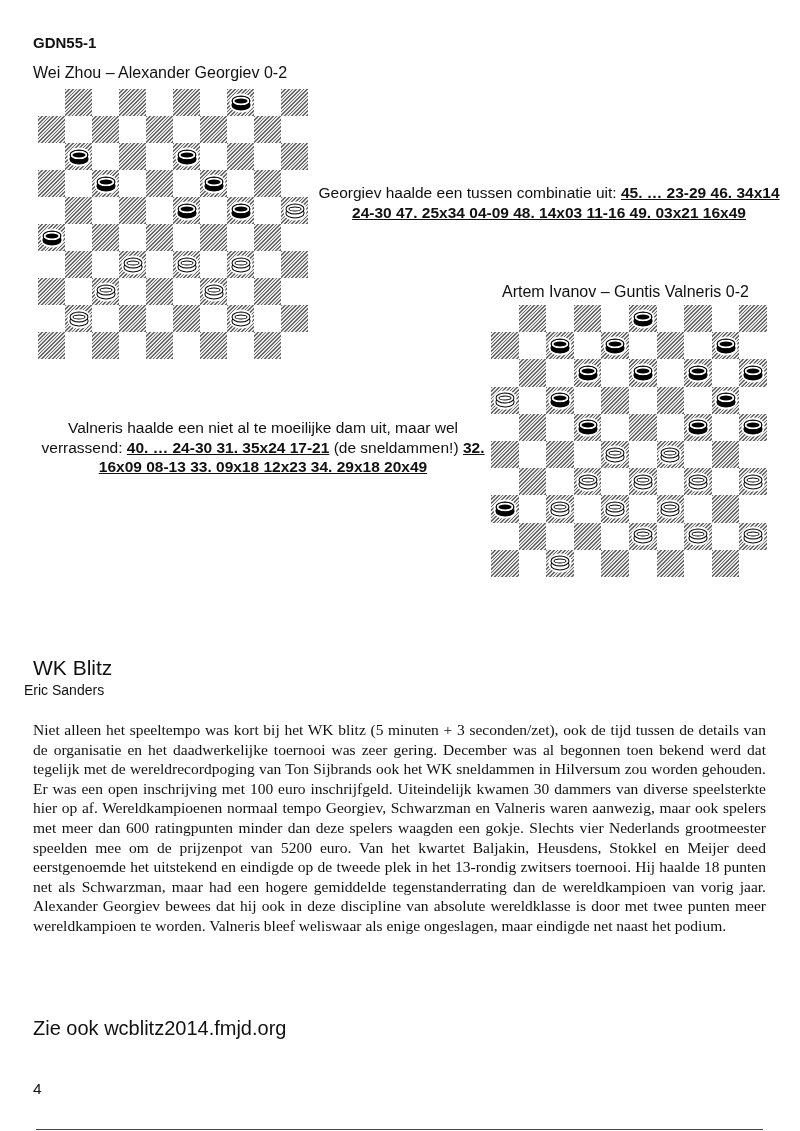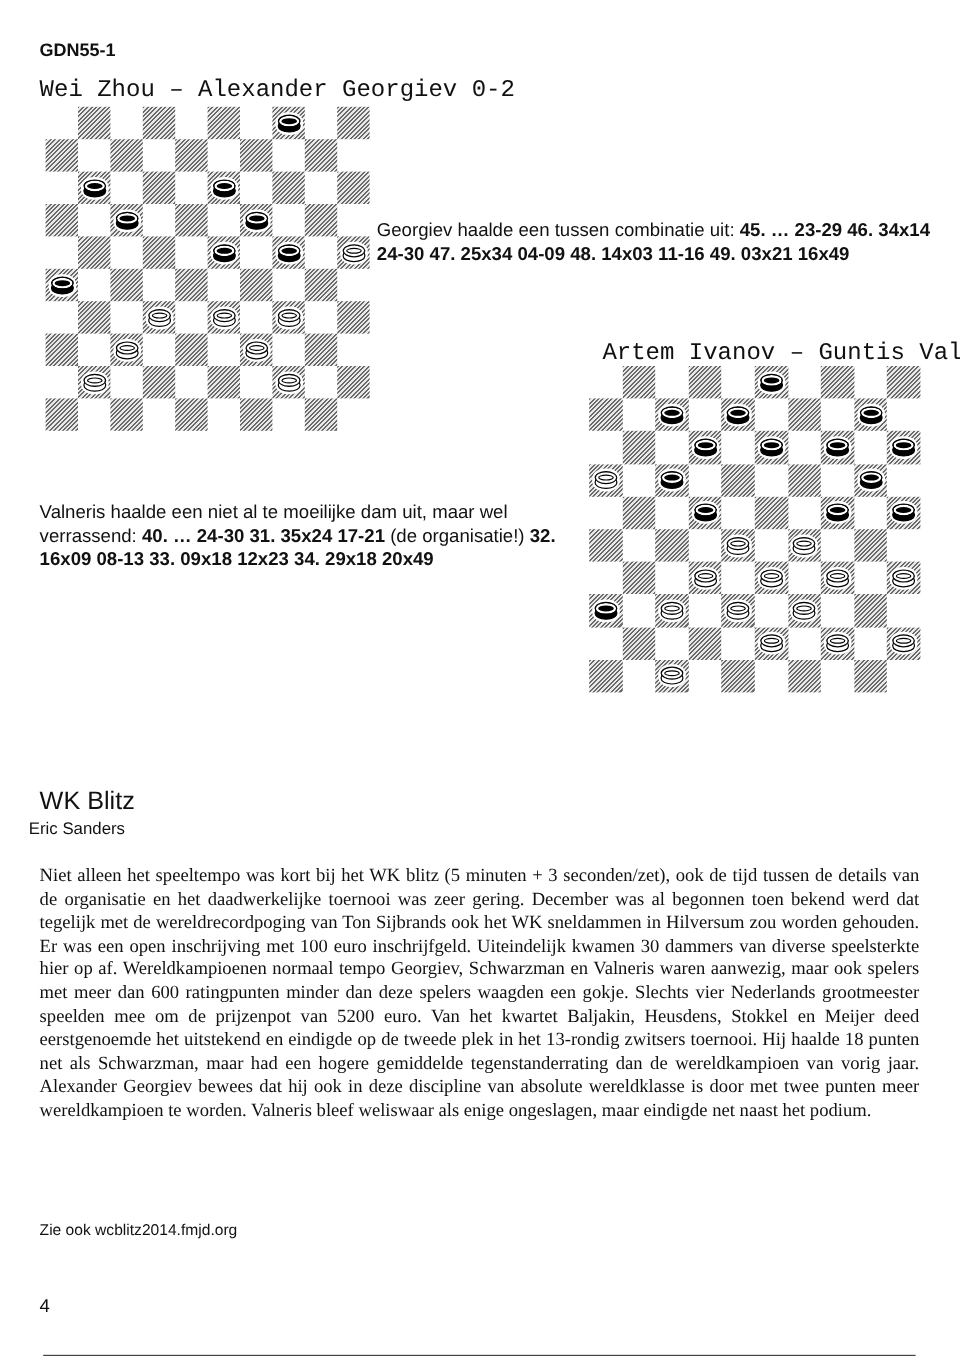--- a/index.html
+++ b/index.html
@@ -1,43 +1,43 @@
 <!DOCTYPE html>
 <html><head>
 <meta charset="utf-8">
 <style>
   html, body { margin:0; padding:0; background:#fff; }
   body { width:800px; height:1131px; position:relative; overflow:hidden;
          font-family:"Liberation Sans", sans-serif; color:#111; }
-  .abs { position:absolute; }
+  .abs { position:absolute;text-align:center; }
   .doc-id { left:33px; top:34px; font-size:15px; font-weight:bold; }
-  .game-title { font-size:20px; white-space:nowrap;font-family:Liberation Mono, monospace; }
+  .game-title { font-size:16px; white-space:nowrap; }
   .t1 { left:33px; top:64px; }
   .t2 { left:502px; top:283px; }
   .board { display:grid; grid-template-columns:repeat(10,1fr); grid-template-rows:repeat(10,1fr); }
   .b1 { left:38px; top:89px; width:270px; height:270px; }
   .b2 { left:491px; top:305px; width:276px; height:272px; }
   .sq { position:relative; }
   .sq.dark {
     background: repeating-linear-gradient(135deg, #6a6a6a 0 1.2px, #e8e8e8 1.2px 2.6px);
   }
   .piece { position:absolute; left:50%; top:50%; width:19px; height:15px; transform:translate(-50%,-50%); }
   .piece::before { content:""; position:absolute; left:0; right:0; top:4px; bottom:0; border-radius:50%/45%; border:1.5px solid #000; background:#000; box-sizing:border-box; }
   .piece::after { content:""; position:absolute; left:0; right:0; top:0; height:11px; border-radius:50%; border:1.5px solid #000; box-sizing:border-box; background:#000; box-shadow: inset 0 0 0 2px #fff; }
   .piece.white::before { background:#fff; }
   .piece.white::after { background:#fff; box-shadow: inset 0 0 0 2px #fff, inset 0 0 0 3px #000; }
   .piece-wrap { position:absolute; left:50%; top:50%; width:23px; height:19px; transform:translate(-50%,-50%); background:#fff; border-radius:45%; }
   .caption { font-size:15.5px; line-height:19.5px; }
   .c1 { left:314px; top:183px; width:470px; }
   .c2 { left:33px; top:418px; width:460px; }
-  .caption b { font-weight:bold; }
+  .caption b { font-weight:bold;text-decoration:underline; }
   .h-title { left:33px; top:656px; font-size:21px; font-weight:normal; }
   .author { left:24px; top:682px; font-size:14px; }
   .body-text { left:33px; top:720px; width:733px; font-size:15.5px; line-height:19.6px; text-align:justify;font-family:Liberation Serif, serif; }
-  .see-also { left:33px; top:1017px; font-size:13px; }
+  .see-also { left:33px; top:1017px; font-size:20px; }
   .page-num { left:33px; top:1080px; font-size:15.5px; }
   .rule { left:36px; top:1129px; width:727px; height:1px; background:#444; }
 </style>
 </head>
 <body>
 
 <div class="abs doc-id">GDN55-1</div>
 
 <div class="abs game-title t1">Wei Zhou – Alexander Georgiev 0-2</div>
 <div class="abs board b1" id="board1">
@@ -372,21 +372,21 @@
       <div class="piece white"></div>
     </div>
     <div class="sq"></div>
     <div class="sq dark"></div>
     <div class="sq"></div>
     <div class="sq dark"></div>
     <div class="sq"></div>
     <div class="sq dark"></div>
     <div class="sq"></div>
   </div>
-<div class="abs caption c2"><span>Valneris haalde een niet al te moeilijke dam uit, maar wel verrassend: </span><b>40. … 24-30 31. 35x24 17-21</b><span> (de organisatie!) </span><b>32. 16x09 08-13 33. 09x18 12x23 34. 29x18 20x49</b></div>
+<div class="abs caption c2"><span>Valneris haalde een niet al te moeilijke dam uit, maar wel verrassend: </span><b>40. … 24-30 31. 35x24 17-21</b><span> (de sneldammen!) </span><b>32. 16x09 08-13 33. 09x18 12x23 34. 29x18 20x49</b></div>
 
 <div class="abs h-title">WK Blitz</div>
 <div class="abs author">Eric Sanders</div>
 <div class="abs body-text">Niet alleen het speeltempo was kort bij het WK blitz (5 minuten + 3 seconden/zet), ook de tijd tussen de details van de organisatie en het daadwerkelijke toernooi was zeer gering. December was al begonnen toen bekend werd dat tegelijk met de wereldrecordpoging van Ton Sijbrands ook het WK sneldammen in Hilversum zou worden gehouden. Er was een open inschrijving met 100 euro inschrijfgeld. Uiteindelijk kwamen 30 dammers van diverse speelsterkte hier op af. Wereldkampioenen normaal tempo Georgiev, Schwarzman en Valneris waren aanwezig, maar ook spelers met meer dan 600 ratingpunten minder dan deze spelers waagden een gokje. Slechts vier Nederlands grootmeester speelden mee om de prijzenpot van 5200 euro. Van het kwartet Baljakin, Heusdens, Stokkel en Meijer deed eerstgenoemde het uitstekend en eindigde op de tweede plek in het 13-rondig zwitsers toernooi. Hij haalde 18 punten net als Schwarzman, maar had een hogere gemiddelde tegenstanderrating dan de wereldkampioen van vorig jaar. Alexander Georgiev bewees dat hij ook in deze discipline van absolute wereldklasse is door met twee punten meer wereldkampioen te worden. Valneris bleef weliswaar als enige ongeslagen, maar eindigde net naast het podium.</div>
 <div class="abs see-also">Zie ook wcblitz2014.fmjd.org</div>
 
 <div class="abs page-num">4</div>
 <div class="abs rule"></div>
 
 </body></html>

